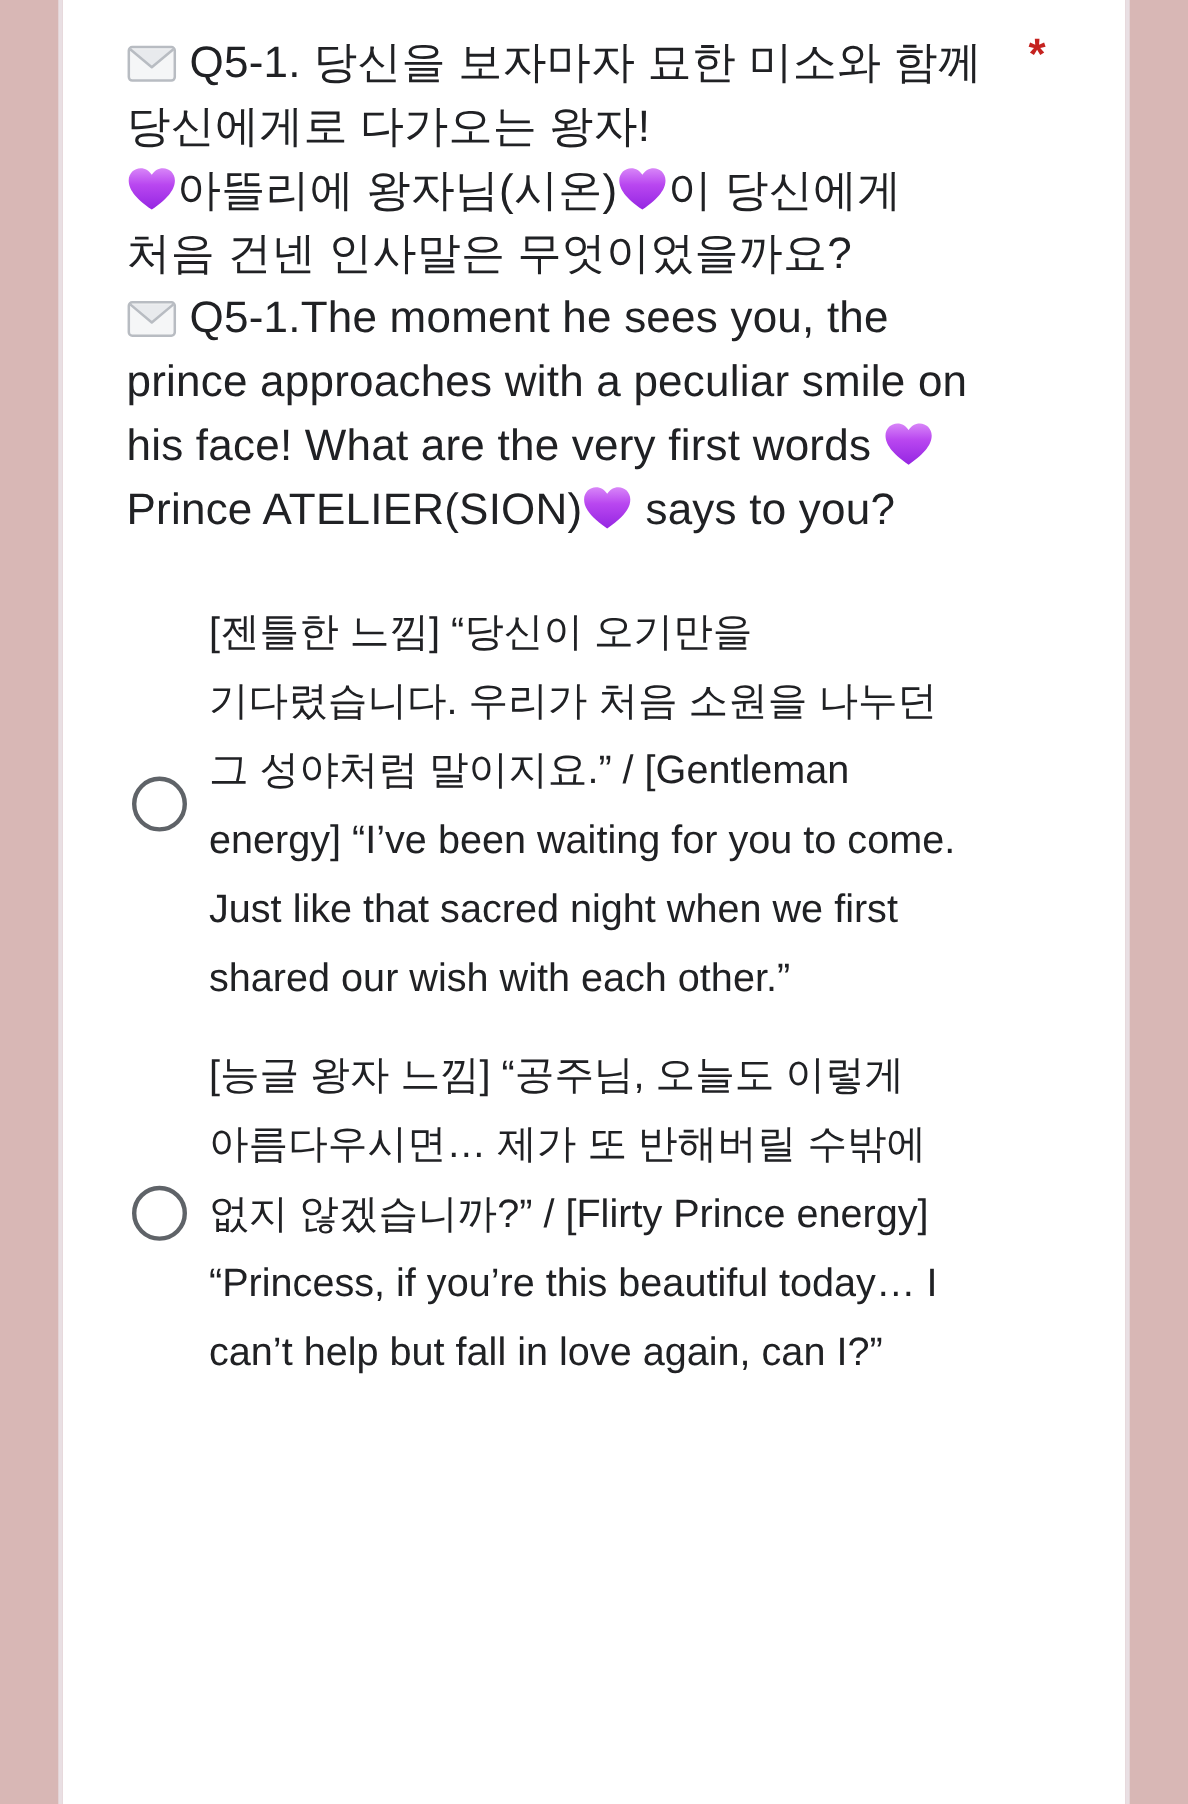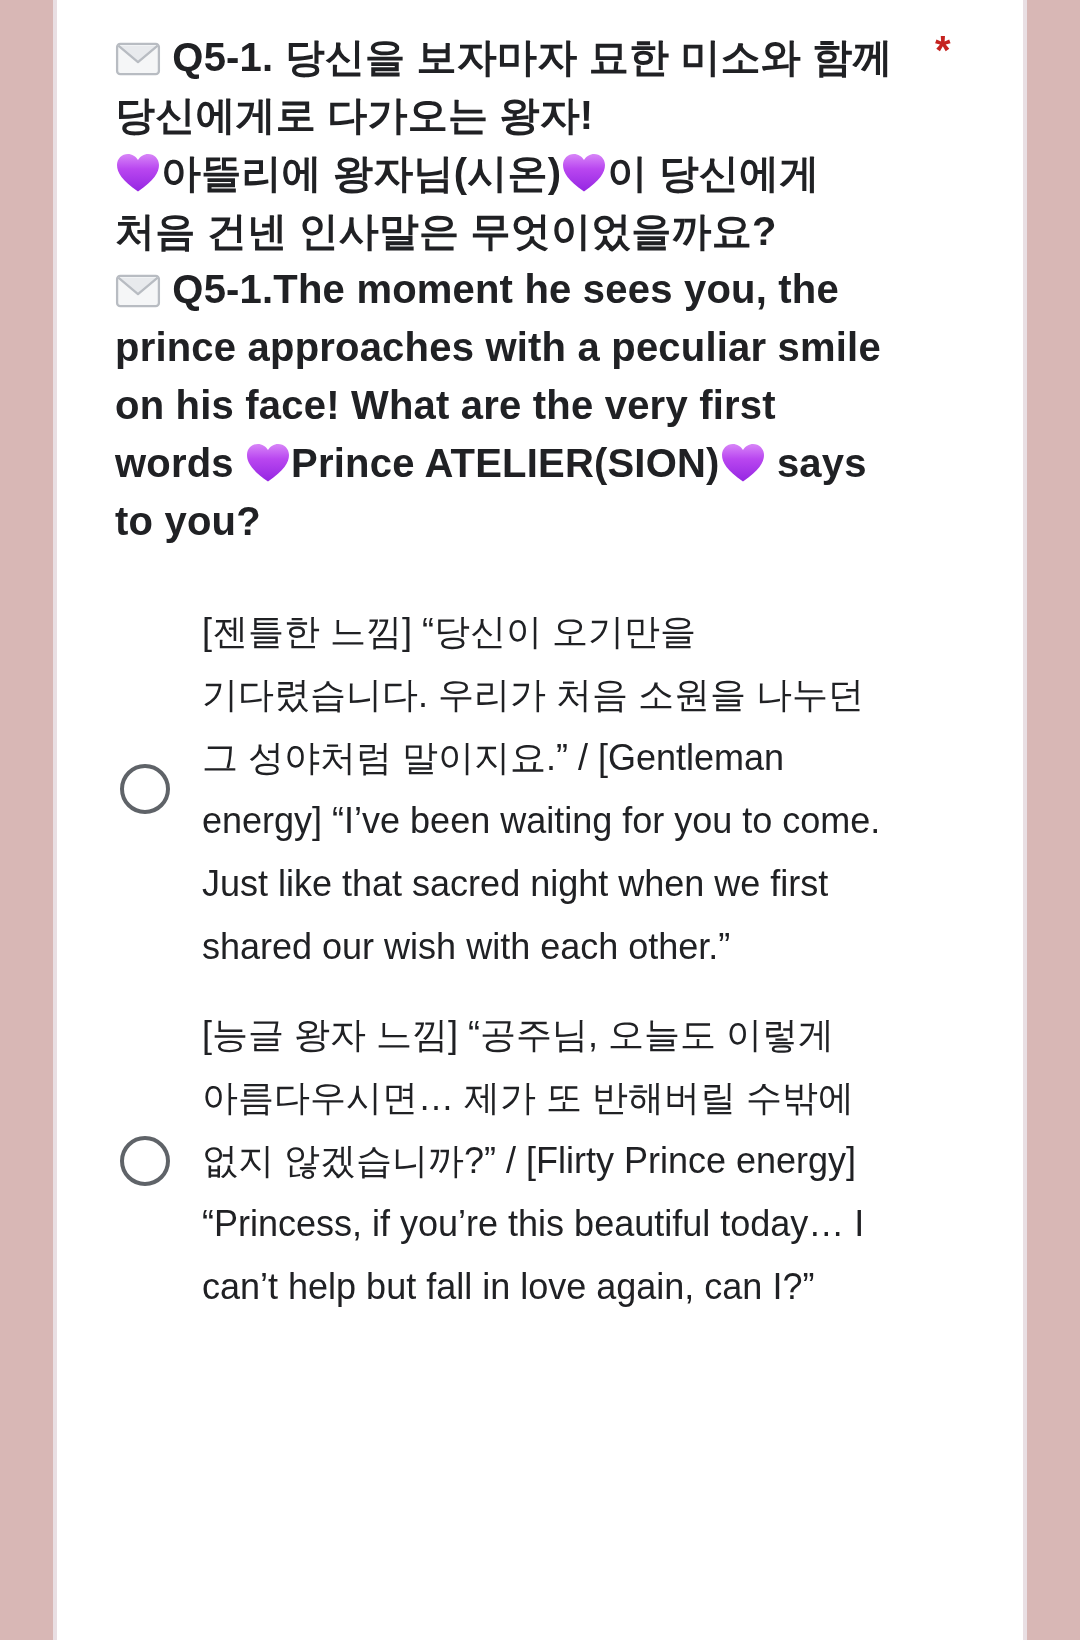--- a/index.html
+++ b/index.html
@@ -30,21 +30,21 @@
     top: 0;
     bottom: 0;
     background: #ffffff;
     box-sizing: border-box;
     padding: 28px 120px 0 58px;
   }
 
   .question-title {
     margin: 0;
     font-size: 40px;
-    font-weight: 700;
+    font-weight: 400;
     line-height: 58px;
     color: #202124;
     letter-spacing: 0.2px;
     word-break: keep-all;
   }
   .required-asterisk {
     position: absolute;
     top: 30px;
     left: 878px;
     font-size: 40px;
@@ -68,21 +68,21 @@
   .radio {
     width: 42px;
     height: 42px;
     border: 4px solid #5f6368;
     border-radius: 50%;
     flex: 0 0 auto;
     background: #ffffff;
     box-sizing: content-box;
   }
   .option-label {
-    margin-left: 32px;
+    margin-left: 20px;
     width: 705px;
     font-size: 36px;
     line-height: 63px;
     color: #202124;
     word-break: keep-all;
   }
 
   .emoji {
     display: inline-block;
     vertical-align: -7px;

